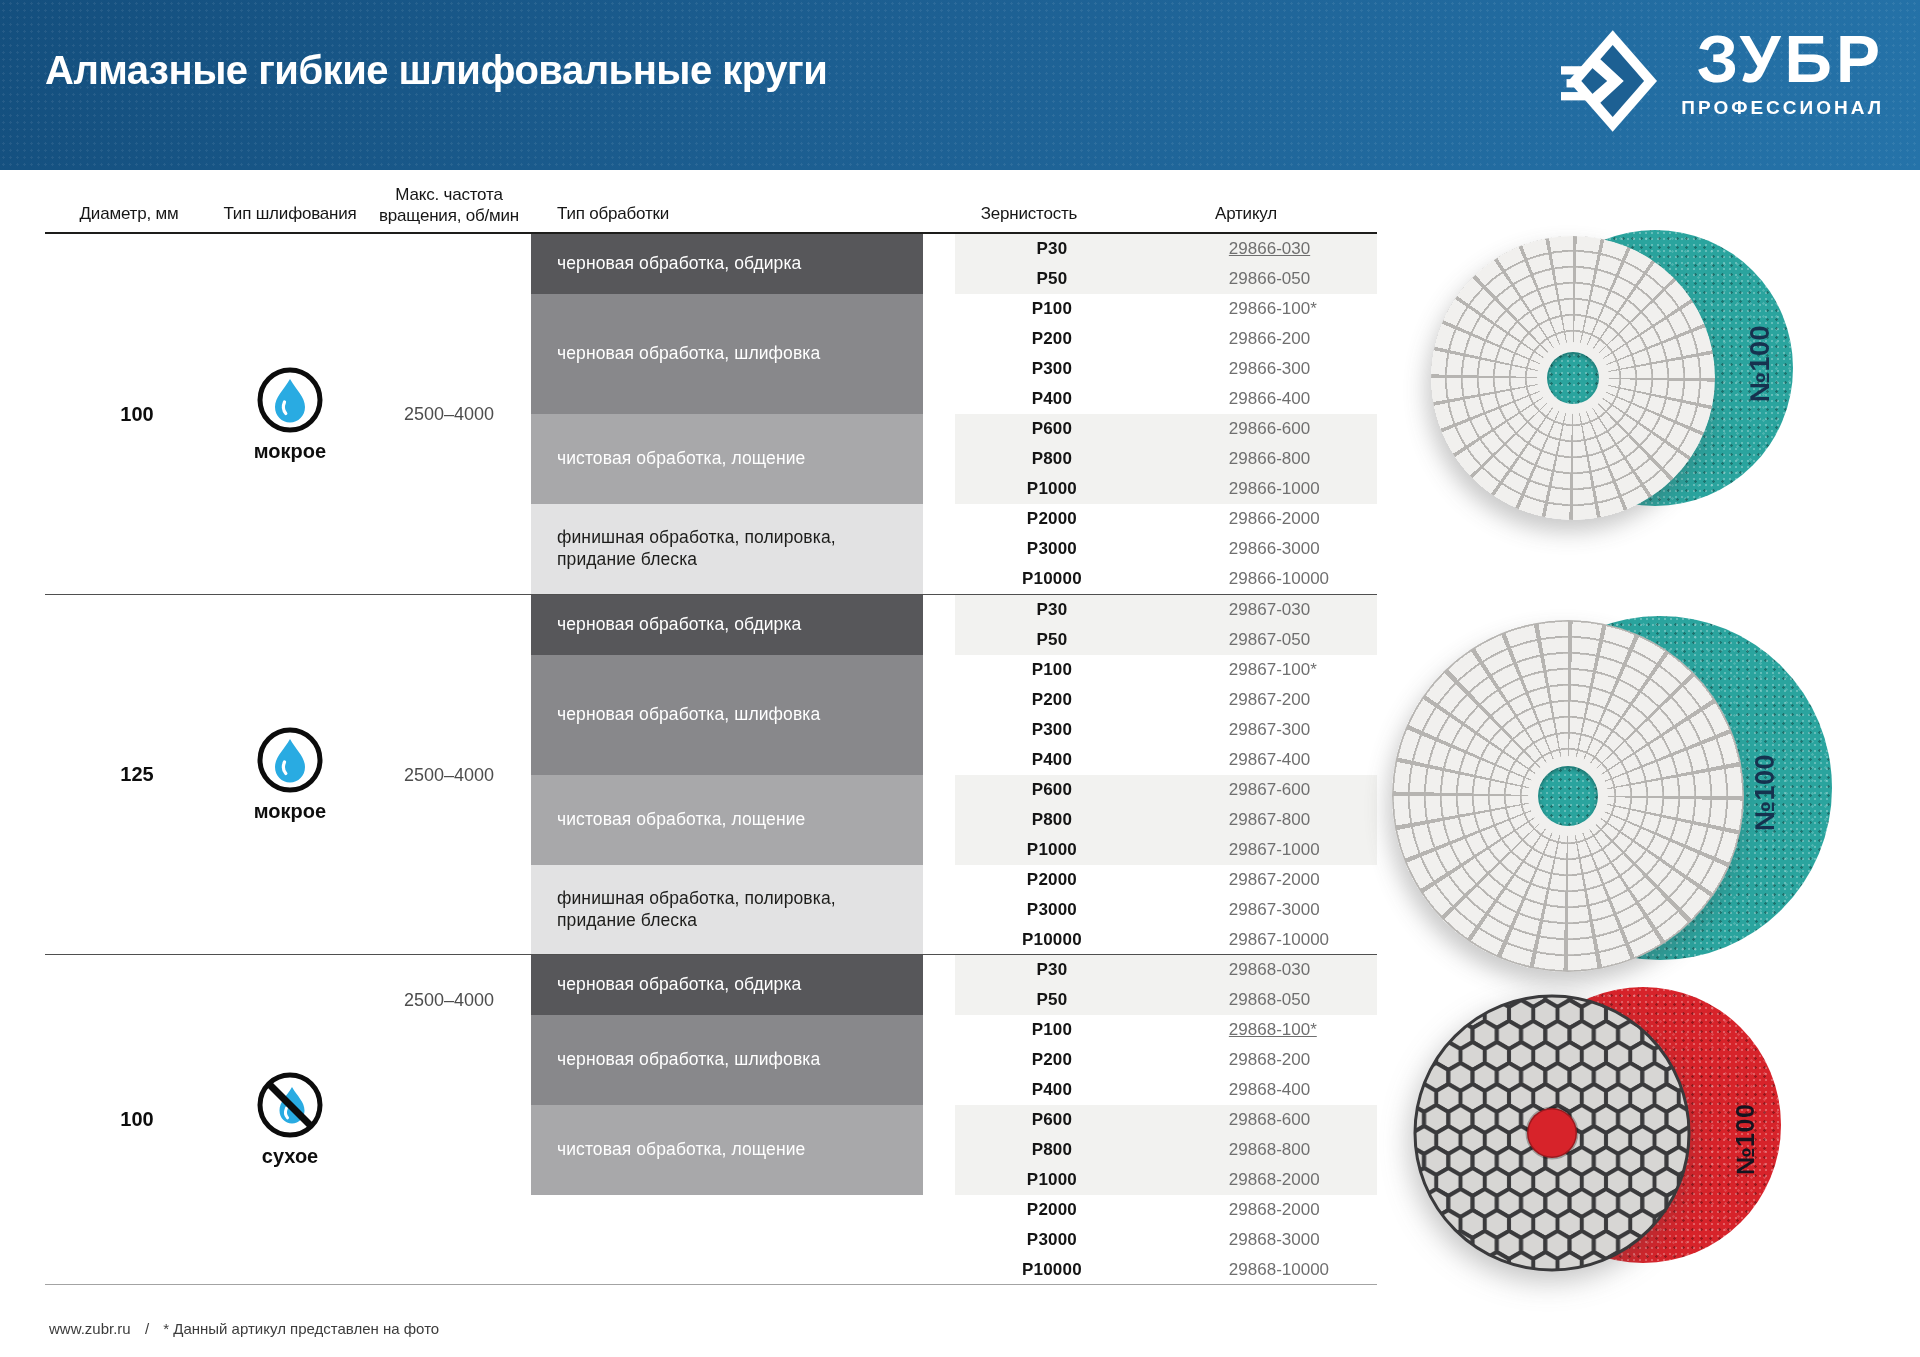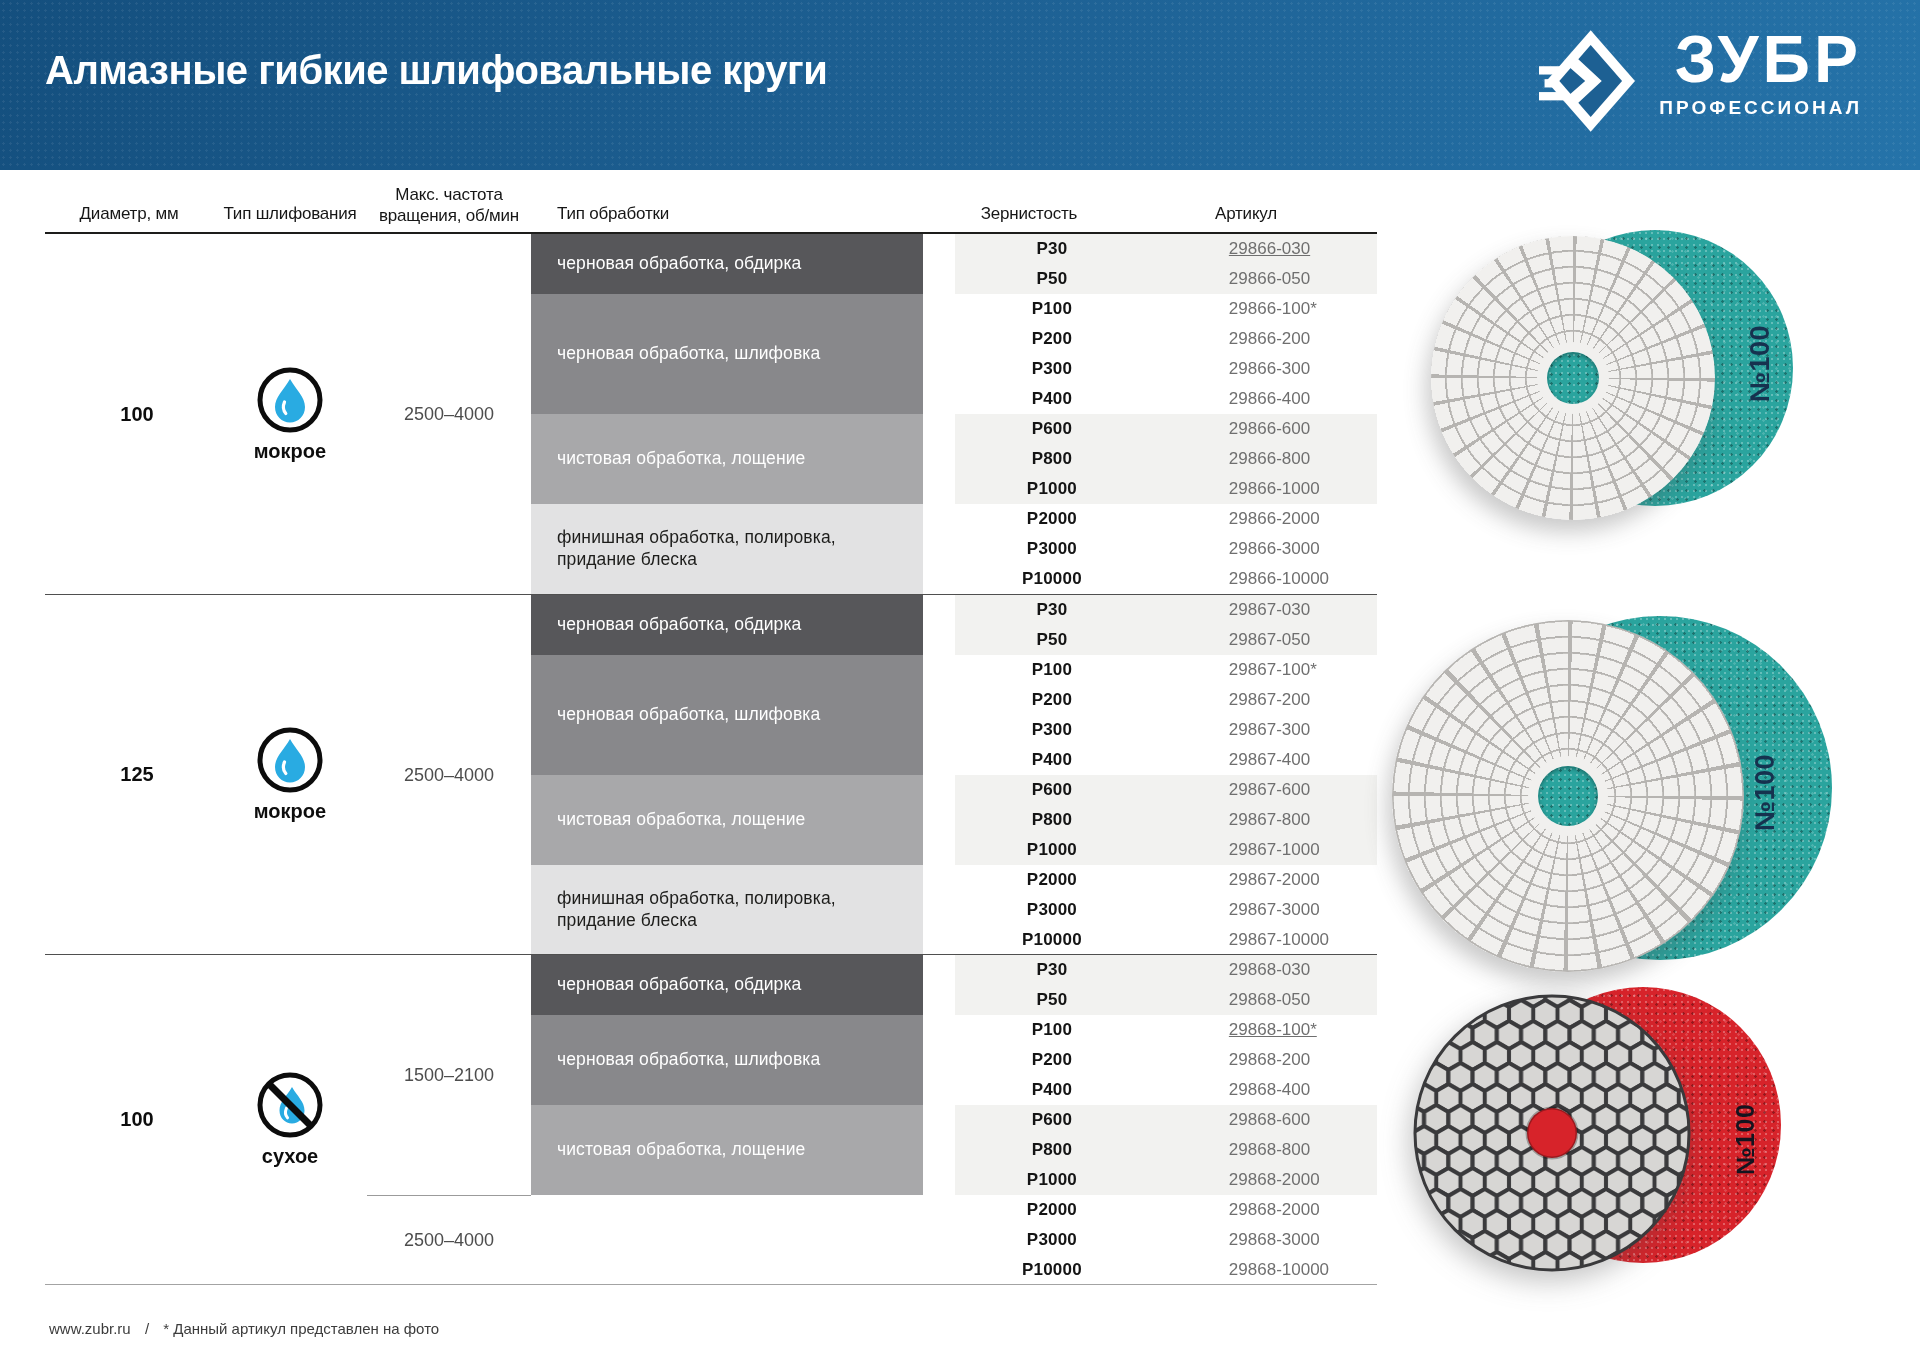--- a/index.html
+++ b/index.html
@@ -8,21 +8,21 @@
   .page { position:absolute; inset:0; }
 
   
   .hdr { position:absolute; left:0; top:0; width:1920px; height:170px;
          background: linear-gradient(118deg,#144f7e 0%, #1d6093 48%, #2573a9 100%); }
   .hdr::after { content:""; position:absolute; inset:0;
          background-image: radial-gradient(rgba(255,255,255,.07) 1.2px, transparent 1.4px);
          background-size: 7px 7px; }
   .hdr h1 { position:absolute; left:45px; top:48px; color:#fff; font-size:40px; font-weight:700;
             letter-spacing:-0.5px; z-index:2; }
-  .logo { position:absolute; top:26px; right:58px; display:flex; align-items:flex-start; gap:24px; z-index:2; }
+  .logo { position:absolute; top:26px; right:36px; display:flex; align-items:flex-start; gap:24px; z-index:2; }
   .logo svg { display:block; }
   .brand-wrap { display:flex; flex-direction:column; align-items:flex-end; }
   .brand { color:#fff; font-size:66px; font-weight:700; letter-spacing:4px; line-height:1.0; }
   .brand-sub { color:#fff; font-size:19px; font-weight:700; letter-spacing:3px; margin-top:5px; }
 
   
   .thead { position:absolute; left:45px; top:182px; width:1332px; height:52px;
            border-bottom:2px solid #1d1d1b; font-size:17px; color:#161616; }
   .thead .th { position:absolute; bottom:8px; letter-spacing:-0.2px; }
   .th.c1 { left:0; width:168px; text-align:center; }
@@ -301,21 +301,20 @@
         <div class="cell cell-grind">
           <svg class="grind-icon" width="68" height="68" viewBox="0 0 68 68">
     <circle cx="34" cy="34" r="30" fill="none" stroke="#0c0c0c" stroke-width="5"></circle>
     <path d="M36 16 C41.5 25.5 48.5 31 48.5 39.5 C48.5 47 42.8 52.5 36 52.5 C29.2 52.5 23.5 47 23.5 39.5 C23.5 31 30.5 25.5 36 16 Z" fill="#29abe2"></path>
     <path d="M30.5 37 C29 40.5 29.3 44.3 31.5 46.8" stroke="#ffffff" stroke-width="3" fill="none" stroke-linecap="round"></path>
     <line x1="12" y1="12" x2="56" y2="56" stroke="#0c0c0c" stroke-width="7"></line>
   </svg>
           <div class="grind-label">сухое</div>
         </div>
         <div class="cell cell-freq">
-          <div class="freq-zone" style="height: 240px;">1500–2100</div>
           <div class="freq-zone" style="height: 90px;">2500–4000</div>
         </div>
         <div class="cell cell-proc">
           <div class="proc-block proc-dark" style="height: 60px; background: rgb(87, 87, 90);">черновая обработка, обдирка</div>
           <div class="proc-block proc-medium" style="height: 90px; background: rgb(136, 136, 139);">черновая обработка, шлифовка</div>
           <div class="proc-block proc-light" style="height: 90px; background: rgb(168, 168, 170);">чистовая обработка, лощение</div>
         </div>
         <div class="cell cell-band">
           <div class="band" style="height: 60px; background: rgb(242, 242, 240);">
             <div class="row">

